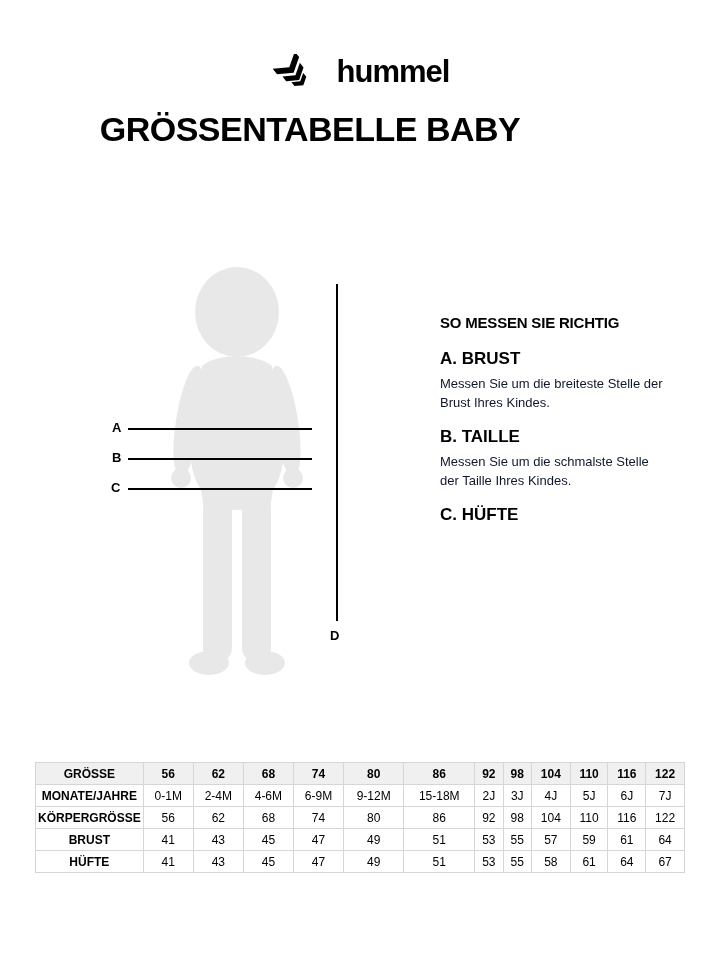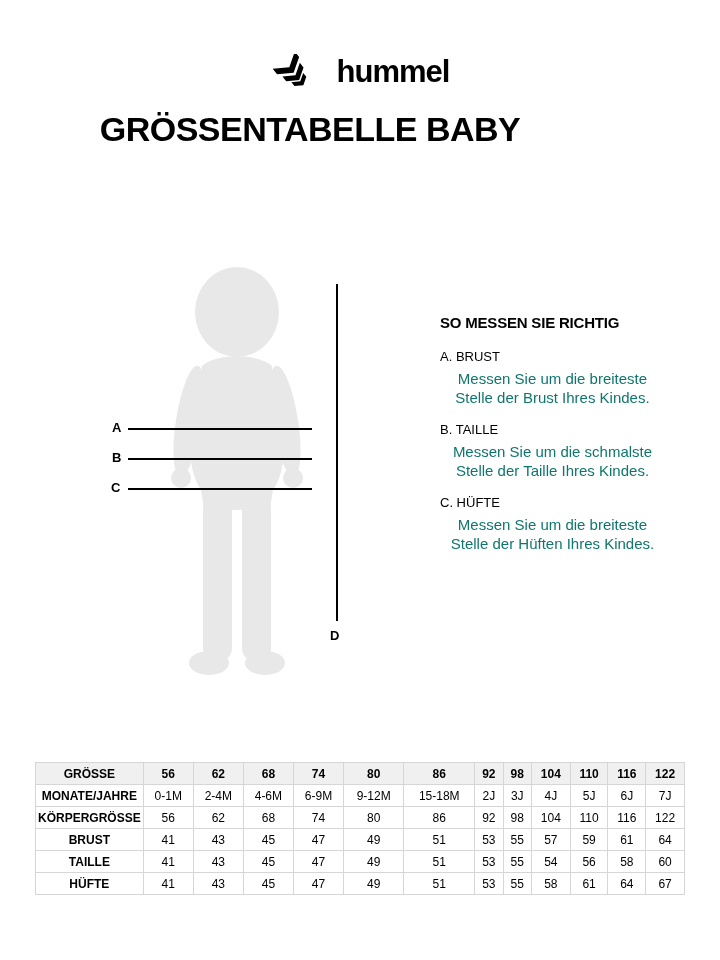--- a/index.html
+++ b/index.html
@@ -39,22 +39,22 @@
   #lineD { left:336px; top:284px; height:337px; }
   #labA { left:112px; top:420px; }
   #labB { left:112px; top:450px; }
   #labC { left:111px; top:480px; }
   #labD { left:330px; top:628px; }
 
   
   .instructions { position:absolute; left:440px; top:314px; width:235px; }
   .instr-heading { font-size:15px; font-weight:800; margin-bottom:18px; letter-spacing:-0.2px; }
   .instr-section { margin-bottom:15px; }
-  .instr-title { font-size:13px; font-weight:normal; margin-bottom:5px; }
-  .instr-text { font-size:15px; line-height:19px; color:#0f766e; width:225px;text-align:center; }
+  .instr-title { font-size:17px; font-weight:bold; margin-bottom:5px; }
+  .instr-text { font-size:13px; line-height:19px; color:#0f172a; width:225px; }
 
   
   .size-table {
     position:absolute; left:35px; top:762px; width:650px;
     border-collapse:collapse; font-size:12px;
   }
   .size-table td {
     border:1px solid #d6d6d6; text-align:center;
     height:21px; padding:0 2px; white-space:nowrap;
   }
@@ -121,21 +121,20 @@
     <div class="instr-text">Messen Sie um die breiteste Stelle der Brust Ihres Kindes.</div>
   </div>
 
   <div class="instr-section">
     <div class="instr-title">B. TAILLE</div>
     <div class="instr-text">Messen Sie um die schmalste Stelle der Taille Ihres Kindes.</div>
   </div>
 
   <div class="instr-section">
     <div class="instr-title">C. HÜFTE</div>
-    <div class="instr-text">Messen Sie um die breiteste Stelle der Hüften Ihres Kindes.</div>
   </div>
 
 </div>
 
 <table class="size-table">
   <tbody>
       <tr class="header-row">
         <td class="label-cell">GRÖSSE</td>
         <td>56</td>
         <td>62</td>
@@ -189,35 +188,20 @@
         <td>49</td>
         <td>51</td>
         <td>53</td>
         <td>55</td>
         <td>57</td>
         <td>59</td>
         <td>61</td>
         <td>64</td>
       </tr>
       <tr>
-        <td class="label-cell">TAILLE</td>
-        <td>41</td>
-        <td>43</td>
-        <td>45</td>
-        <td>47</td>
-        <td>49</td>
-        <td>51</td>
-        <td>53</td>
-        <td>55</td>
-        <td>54</td>
-        <td>56</td>
-        <td>58</td>
-        <td>60</td>
-      </tr>
-      <tr>
         <td class="label-cell">HÜFTE</td>
         <td>41</td>
         <td>43</td>
         <td>45</td>
         <td>47</td>
         <td>49</td>
         <td>51</td>
         <td>53</td>
         <td>55</td>
         <td>58</td>

